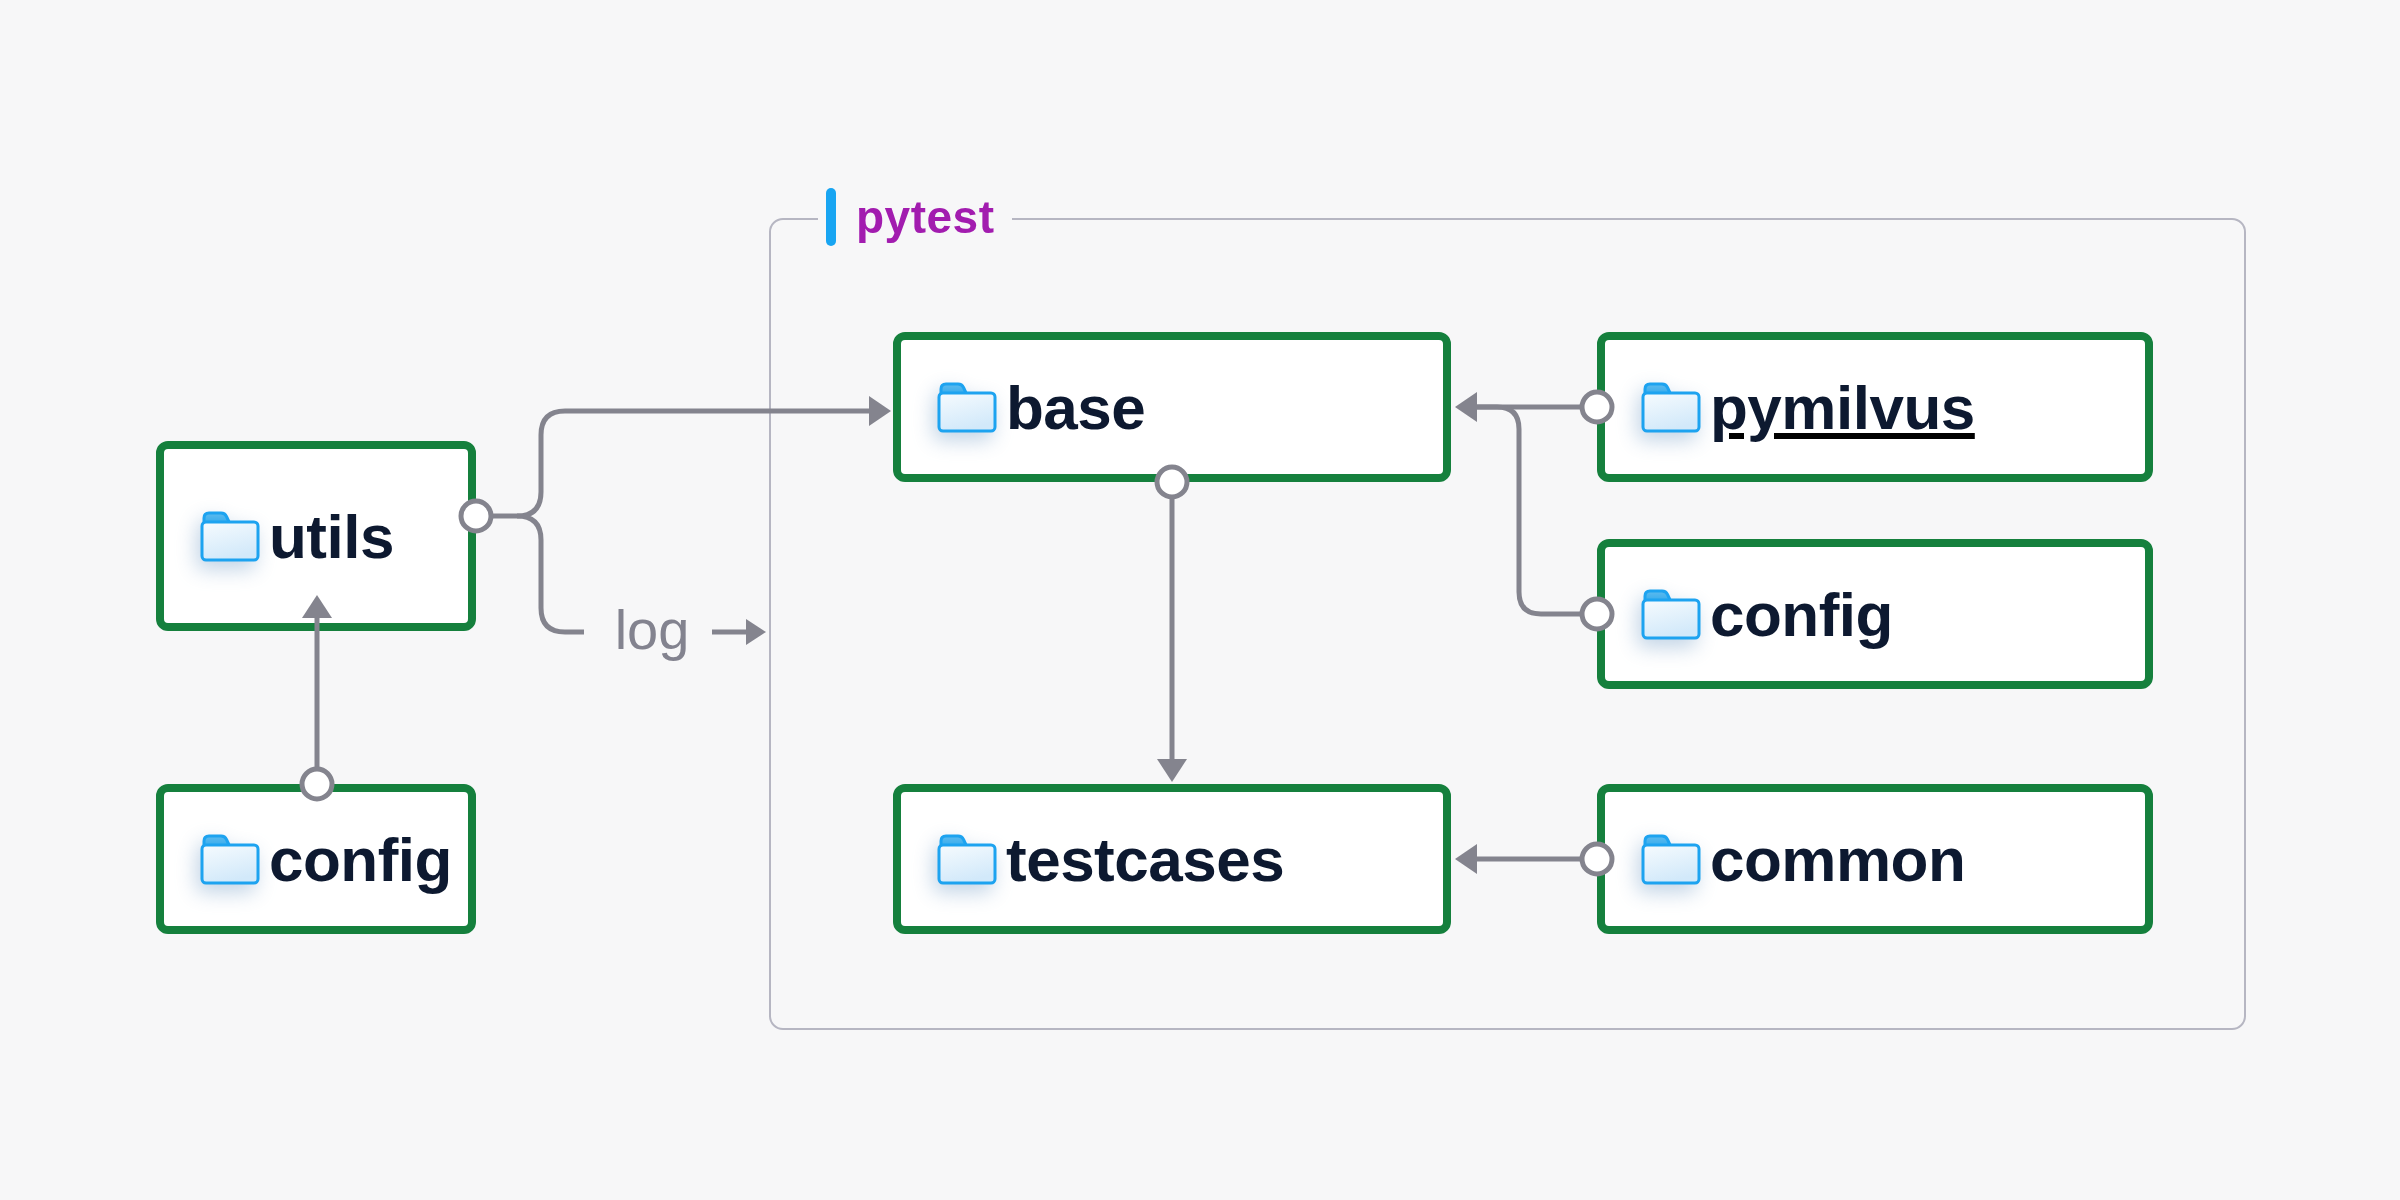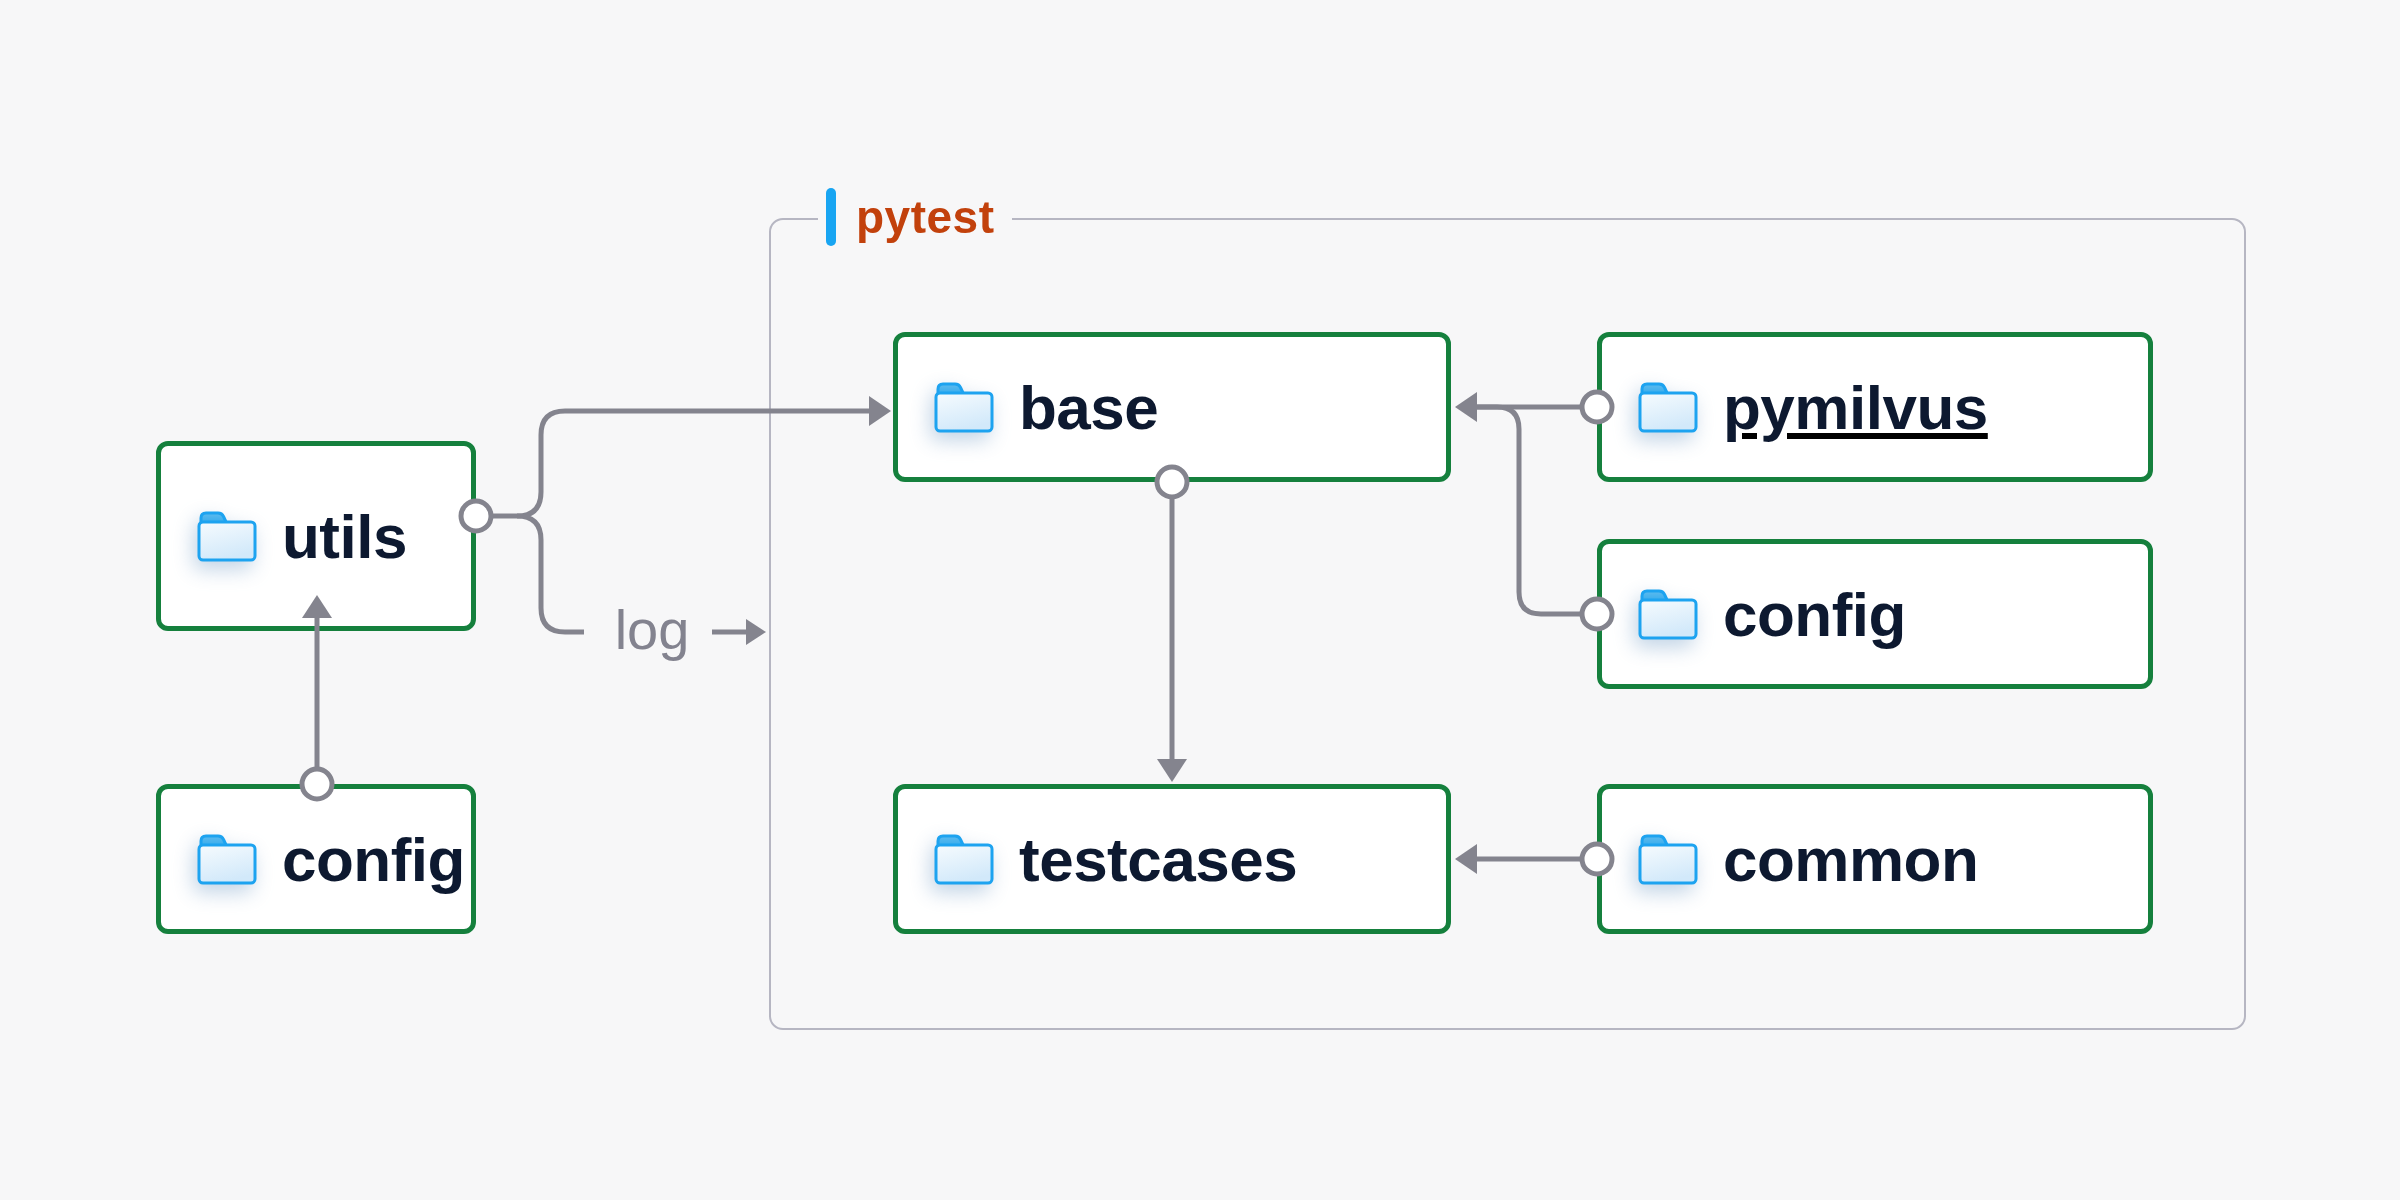--- a/index.html
+++ b/index.html
@@ -40,34 +40,34 @@
   }
   .accent-bar {
     width: 10px; height: 58px;
     border-radius: 5px;
     background: #18a5f2;
     flex: 0 0 auto;
   }
   .group-label-text {
     font-size: 46px;
     font-weight: bold;
-    color: #c2410c;
+    color: #a21caf;
     letter-spacing: 0.5px;
   }
 
   
   .node {
     position: absolute;
     background: #ffffff;
-    border: 5px solid #15803d;
+    border: 8px solid #15803d;
     border-radius: 12px;
     box-sizing: border-box;
     display: flex;
     align-items: center;
-    gap: 24px;
+    gap: 8px;
     padding-left: 35px;
     z-index: 2;
   }
   .node .label {
     font-size: 62px;
     font-weight: bold;
     color: #0d1930;
     letter-spacing: -0.5px;
     white-space: nowrap;
   }

